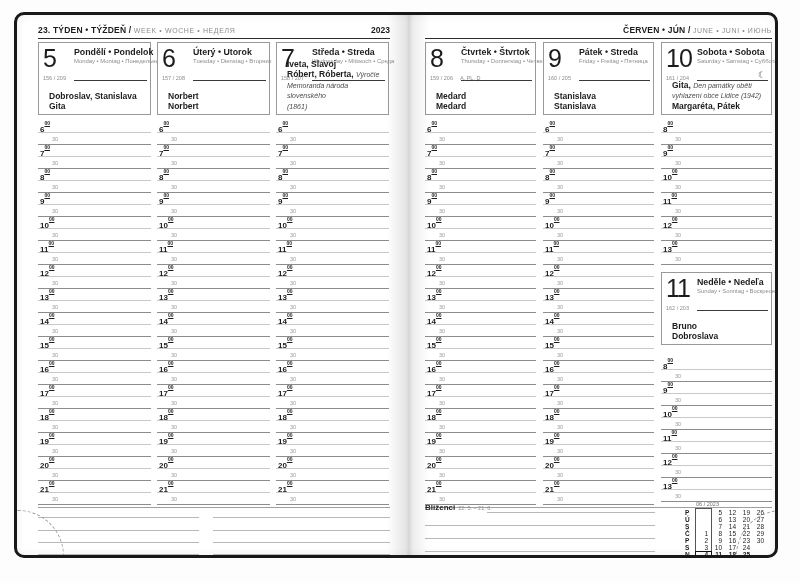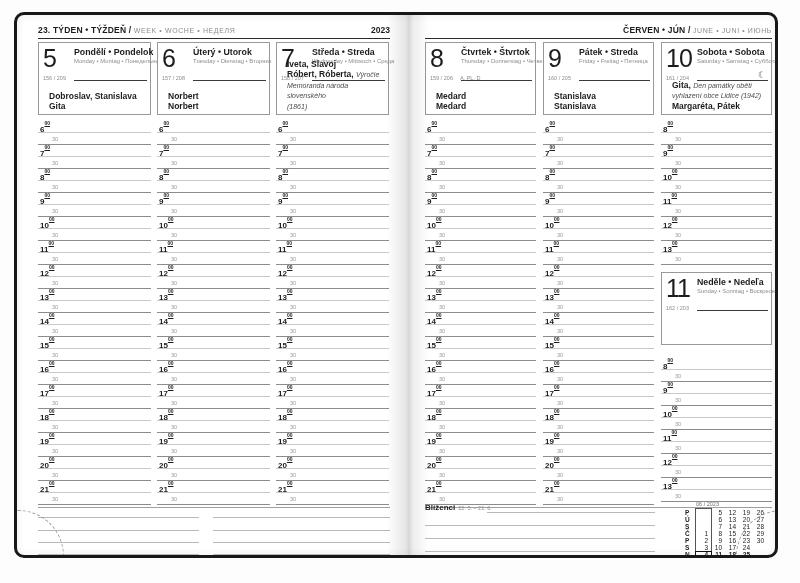--- a/index.html
+++ b/index.html
@@ -697,20 +697,24 @@
         </div>
       </div>
     <div class="day-col" style="left:236px;top:257px;width:111px;height:233px;">
         <div class="day-head">
           <div class="day-num">11</div>
           <div class="day-tblock">
             <div class="day-title">Neděle • Nedeľa</div>
             <div class="day-sub">Sunday • Sonntag • Воскресенье</div>
           </div>
           <div class="day-doy"><span>162 / 203</span></div>
+          <div class="day-names">
+            <div><span class="b">Bruno</span></div>
+            <div><span class="b">Dobroslava</span></div>
+          </div>
         </div>
         <div class="hour-grid" style="top: 86px;">
           <div class="hrow full">
             <div class="hlabel">8<sup>00</sup></div>
           </div>
           <div class="hrow half">
             <div class="hhalf">30</div>
           </div>
           <div class="hrow full">
             <div class="hlabel">9<sup>00</sup></div>

